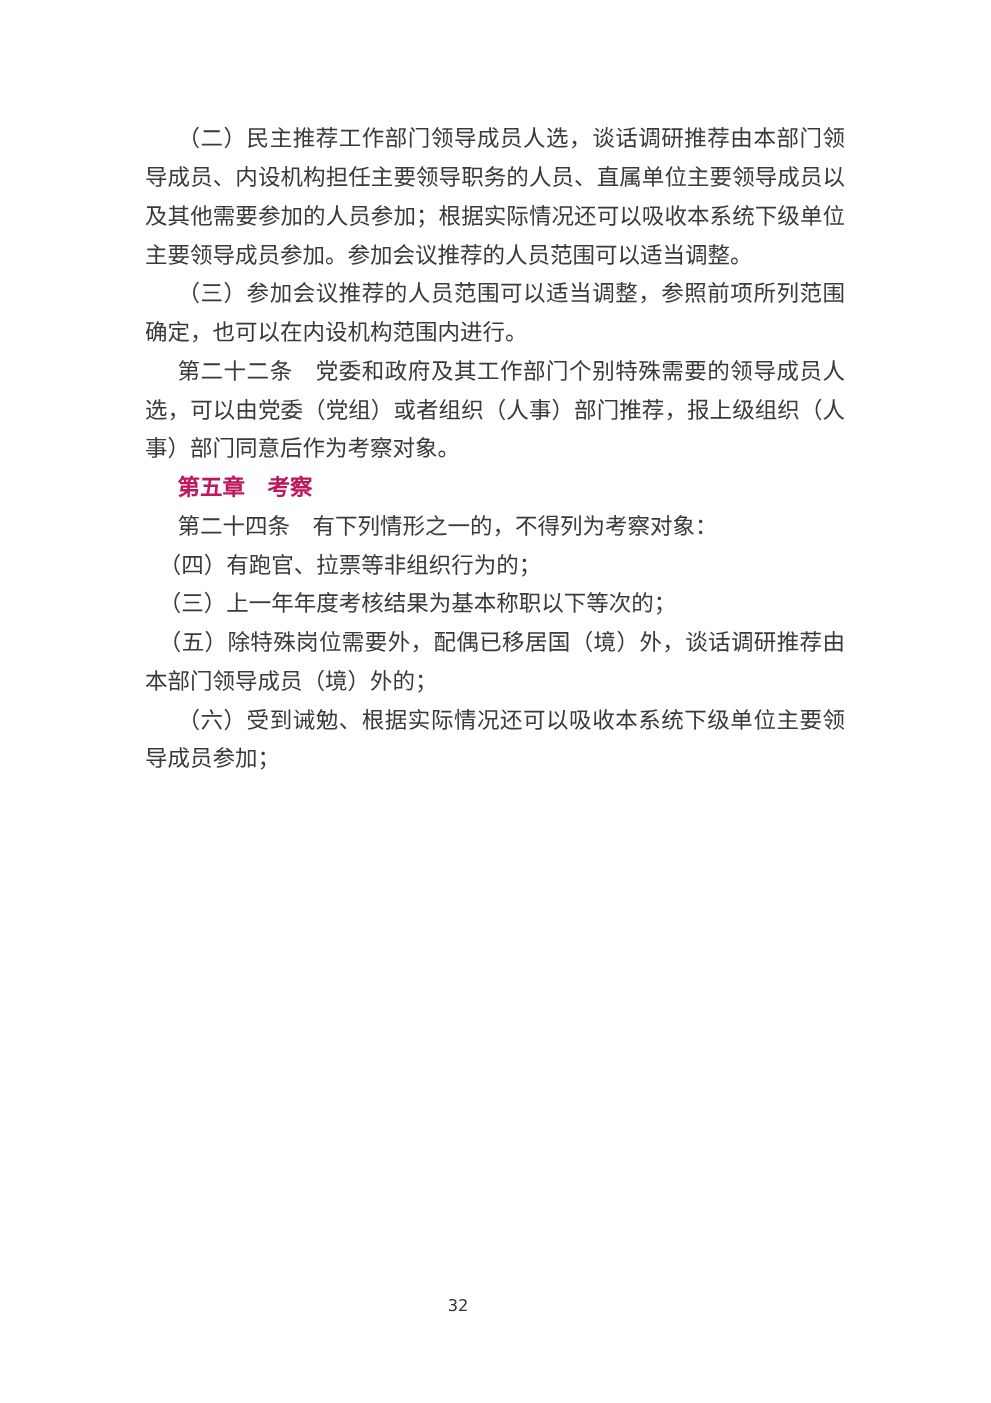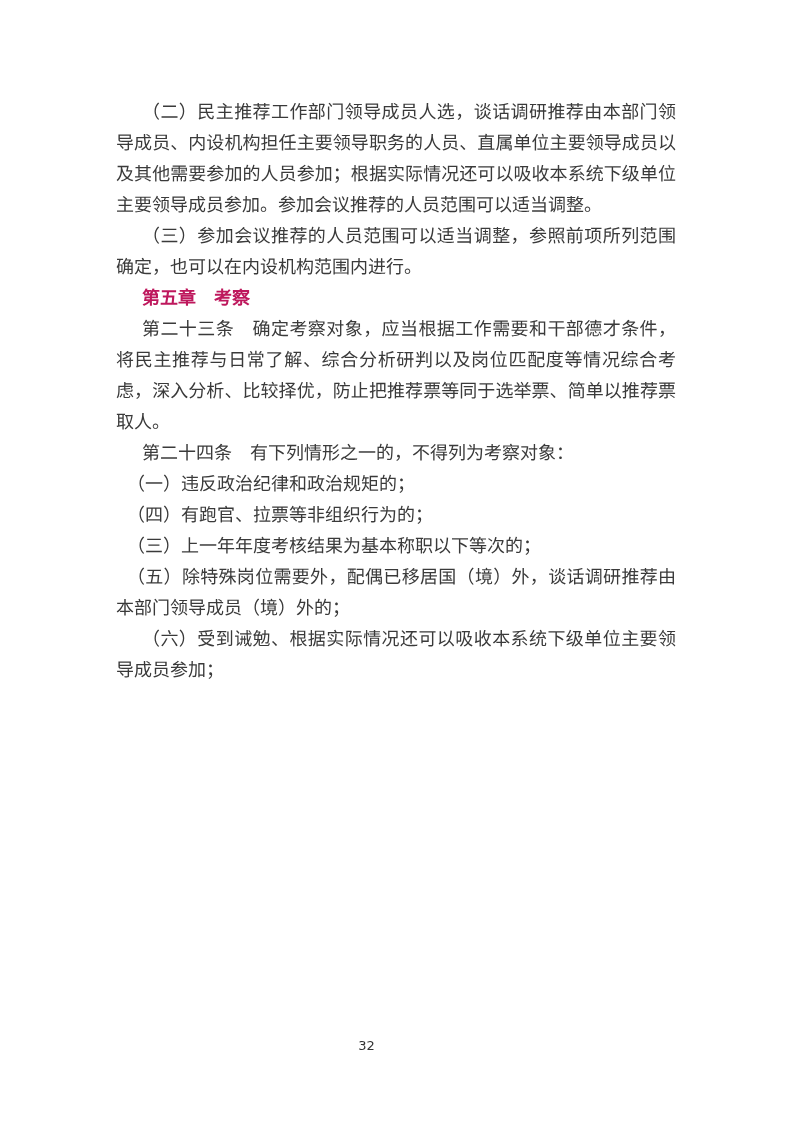--- a/index.html
+++ b/index.html
@@ -54,23 +54,22 @@
     line-height: 20px;
     color: #333333;
   }
 </style>
 </head>
 <body>
 
 <div class="doc-content">
   <p class="indent-std">（二）民主推荐工作部门领导成员人选，谈话调研推荐由本部门领导成员、内设机构担任主要领导职务的人员、直属单位主要领导成员以及其他需要参加的人员参加；根据实际情况还可以吸收本系统下级单位主要领导成员参加。参加会议推荐的人员范围可以适当调整。</p>
   <p class="indent-std">（三）参加会议推荐的人员范围可以适当调整，参照前项所列范围确定，也可以在内设机构范围内进行。</p>
+  <p class="indent-std">第二十二条　党委和政府及其工作部门个别特殊需要的领导成员人选，可以由党委（党组）或者组织（人事）部门推荐，报上级组织（人事）部门同意后作为考察对象。</p>
   <p class="chapter-heading">第五章　考察</p>
-  <p class="indent-std">第二十三条　确定考察对象，应当根据工作需要和干部德才条件，将民主推荐与日常了解、综合分析研判以及岗位匹配度等情况综合考虑，深入分析、比较择优，防止把推荐票等同于选举票、简单以推荐票取人。</p>
   <p class="indent-std">第二十四条　有下列情形之一的，不得列为考察对象：</p>
-  <p class="indent-item">（一）违反政治纪律和政治规矩的；</p>
   <p class="indent-item">（四）有跑官、拉票等非组织行为的；</p>
   <p class="indent-item">（三）上一年年度考核结果为基本称职以下等次的；</p>
   <p class="indent-item">（五）除特殊岗位需要外，配偶已移居国（境）外，谈话调研推荐由本部门领导成员（境）外的；</p>
   <p class="indent-deep">（六）受到诫勉、根据实际情况还可以吸收本系统下级单位主要领导成员参加；</p>
 </div>
 
 <div class="page-footer">32</div>
 
 </body></html>

